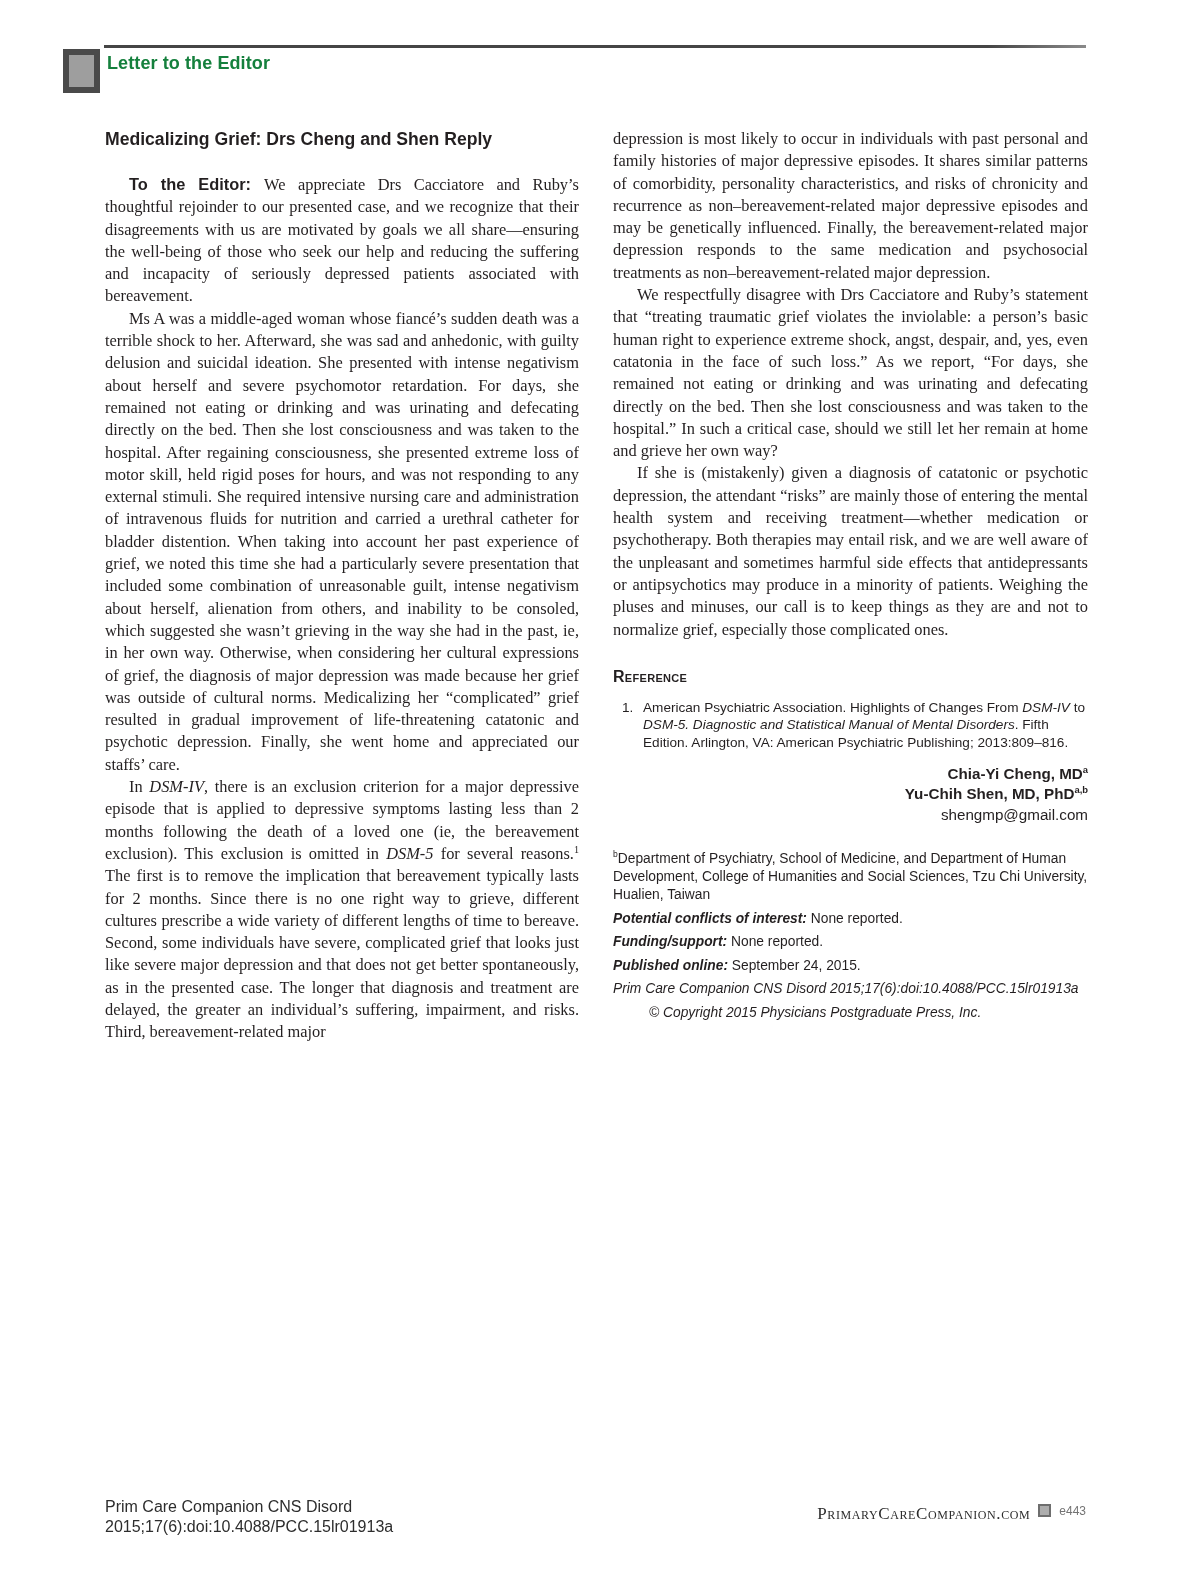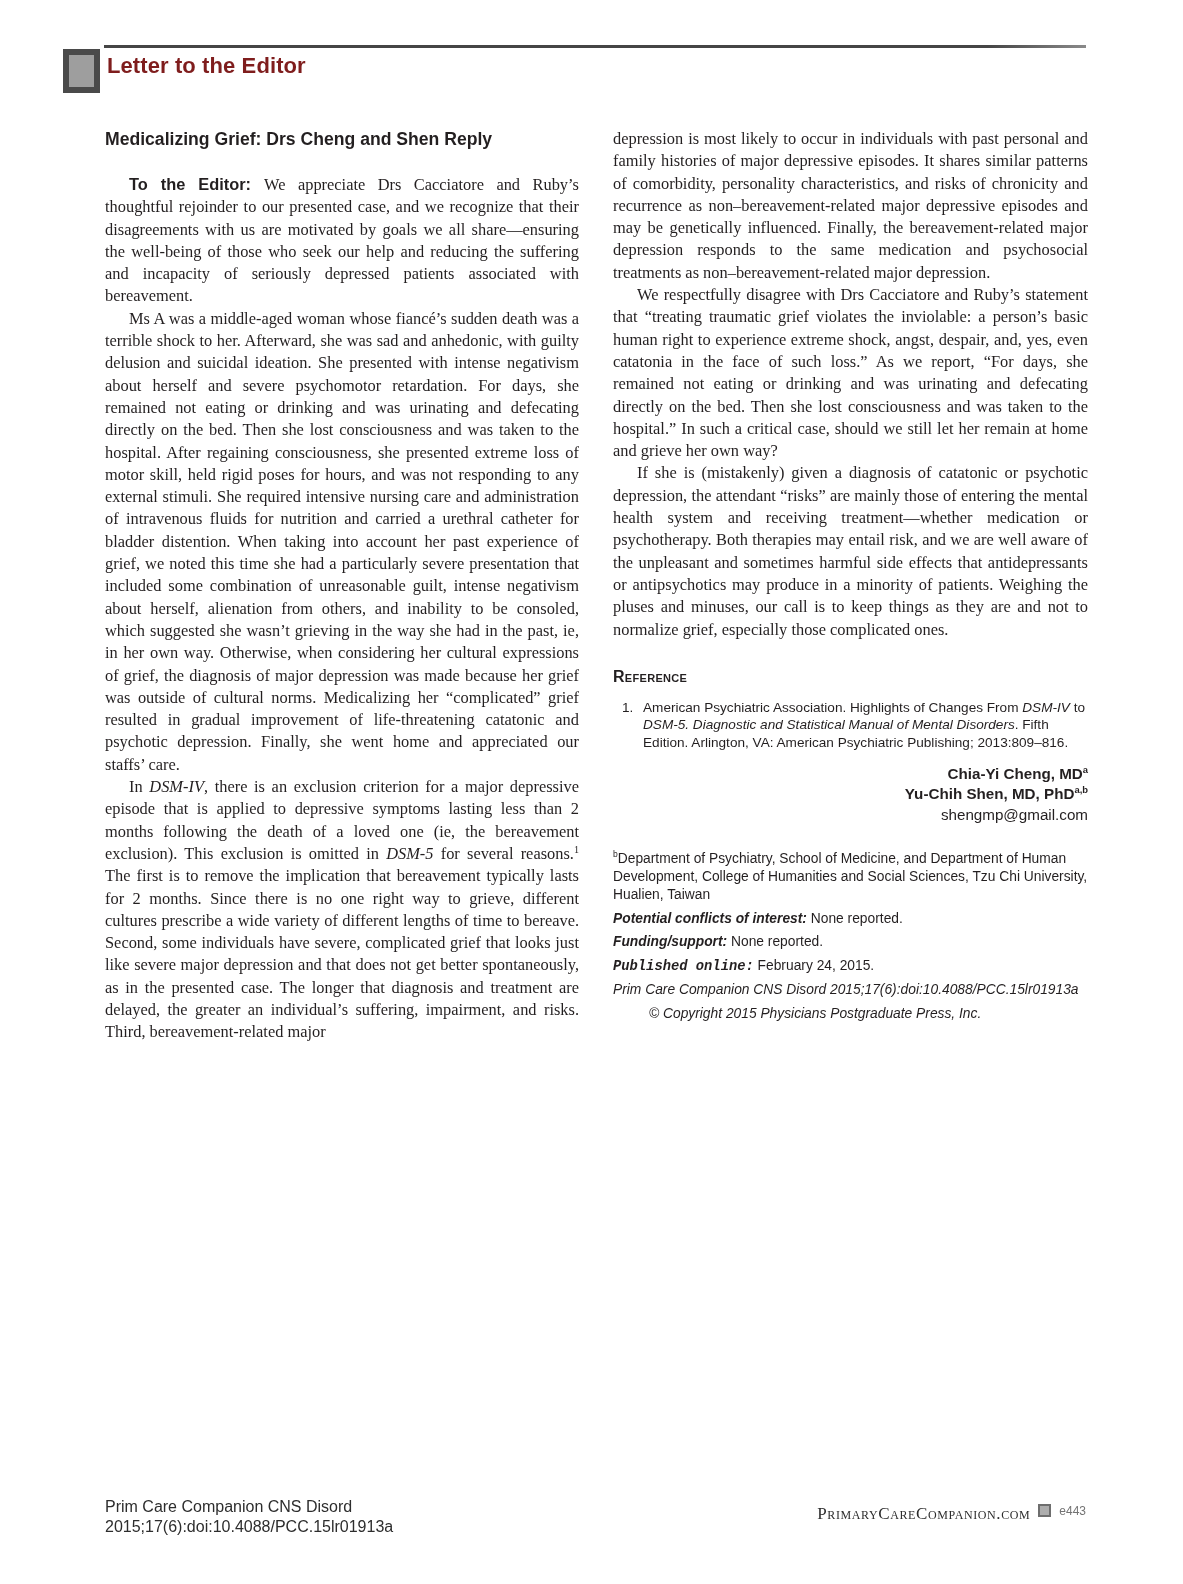--- a/index.html
+++ b/index.html
@@ -22,21 +22,21 @@
   .masthead-icon {
     position: absolute; top: 49px; left: 63px;
     width: 37px; height: 44px;
     box-sizing: border-box;
     border: 6px solid #4a4a4a;
     background: #9e9e9e;
   }
   .masthead-label {
     position: absolute; top: 53px; left: 107px;
     font-family: "Liberation Sans", sans-serif;
-    font-weight: 700; font-size: 22px; color: #7f1d1d;
+    font-weight: 700; font-size: 18px; color: #15803d;
     letter-spacing: 0.1px;
   }
 
   
   .content {
     position: absolute; top: 128px; left: 105px; width: 983px;
     display: flex; gap: 34px;
   }
   .col-left  { width: 474px; }
   .col-right { width: 475px; }
@@ -149,21 +149,21 @@
       <div class="authors">
         <div class="author-name"><span>Chia-Yi Cheng, MD</span><sup>a</sup></div>
         <div class="author-name"><span>Yu-Chih Shen, MD, PhD</span><sup>a,b</sup></div>
         <div class="author-email">shengmp@gmail.com</div>
       </div>
 
       <div class="affils">
         <div class="affil"><sup>b</sup><span>Department of Psychiatry, School of Medicine, and Department of Human Development, College of Humanities and Social Sciences, Tzu Chi University, Hualien, Taiwan</span></div>
         <div class="meta-line"><span style="font-weight: 700; font-style: italic;">Potential conflicts of interest:</span><span> None reported.</span></div>
         <div class="meta-line"><span style="font-weight: 700; font-style: italic;">Funding/support:</span><span> None reported.</span></div>
-        <div class="meta-line"><span style="font-weight: 700; font-style: italic; font-family: Liberation Mono, monospace;">Published online:</span><span> February 24, 2015.</span></div>
+        <div class="meta-line"><span style="font-weight: 700; font-style: italic;">Published online:</span><span> September 24, 2015.</span></div>
         <div class="meta-line"><span style="font-style: italic;">Prim Care Companion CNS Disord 2015;17(6):doi:10.4088/PCC.15lr01913a</span></div>
         <div class="meta-line"><span style="font-style: italic; margin-left: 36px;">© Copyright 2015 Physicians Postgraduate Press, Inc.</span></div>
       </div>
     </div>
   </div>
 
   <div class="footer">
     <div class="footer-left">
       <div>Prim Care Companion CNS Disord</div>
       <div>2015;17(6):doi:10.4088/PCC.15lr01913a</div>

